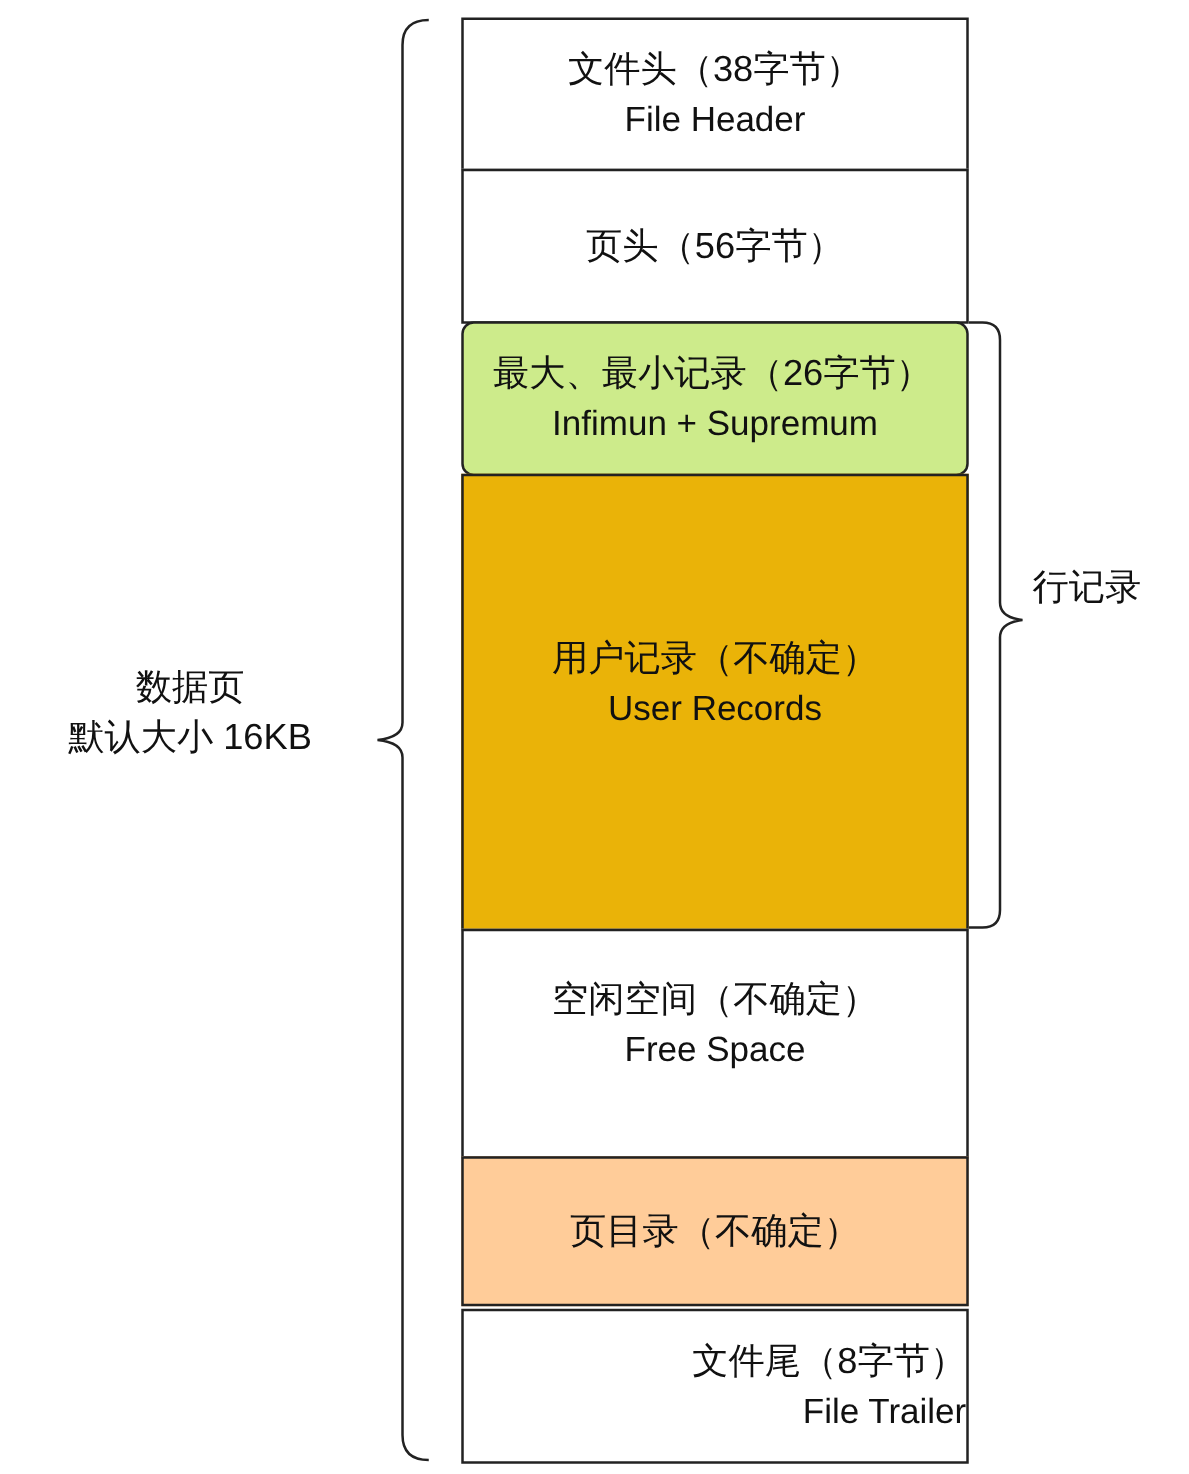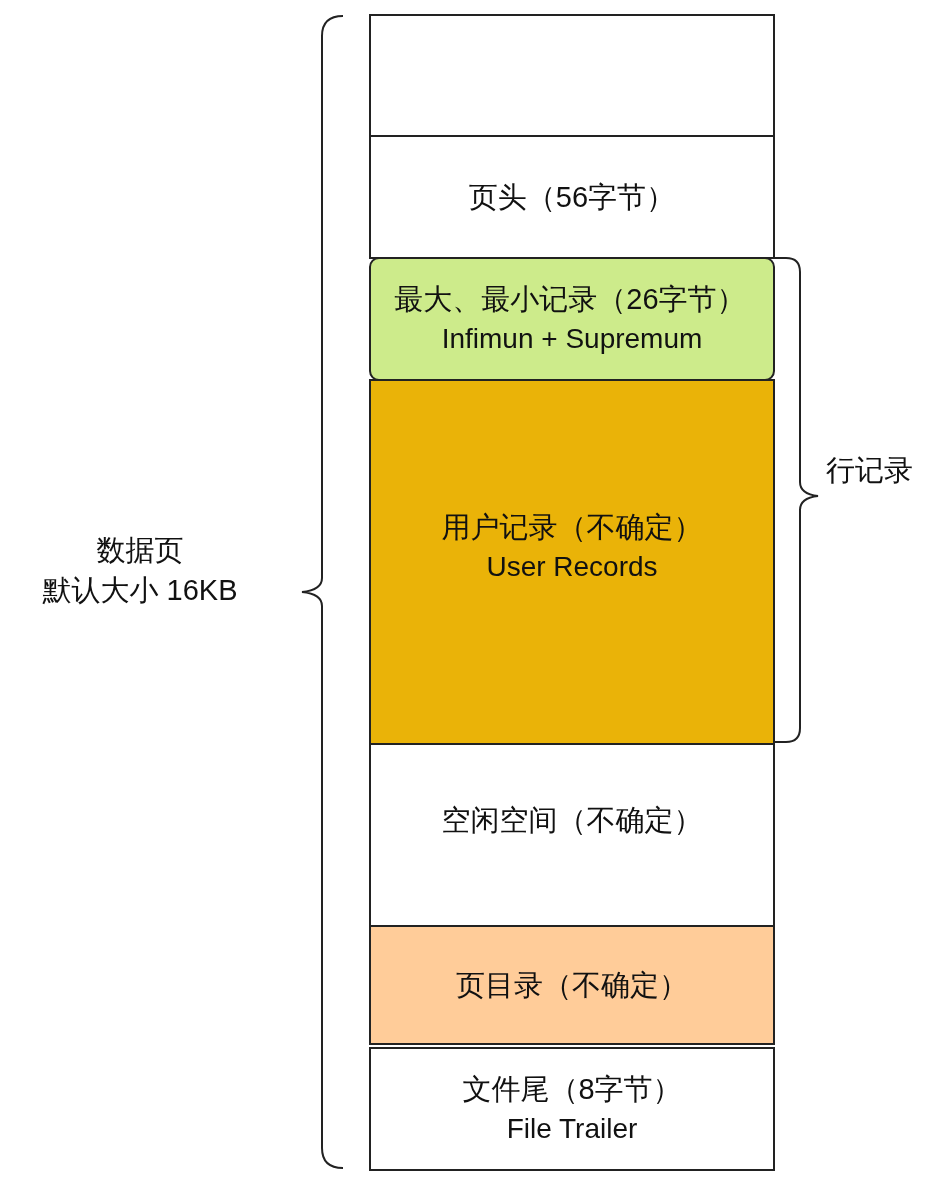--- a/index.html
+++ b/index.html
@@ -10,53 +10,56 @@
            border: 2px solid #222; display: flex; flex-direction: column;
            align-items: center; justify-content: center; text-align: center; }
   .block .zh { font-size: 29px; line-height: 40px; white-space: nowrap; }
   .block .en { font-size: 28px; line-height: 40px; white-space: nowrap; }
   .b-file-header { top: 0; height: 123px; background: #ffffff; }
   .b-page-header { top: 121px; height: 124px; background: #ffffff; }
   .b-infimum { top: 243px; height: 124px; background: #cdeb8b; border-radius: 10px; }
   .b-user-records { top: 365px; height: 366px; background: #eab308; }
   .b-free-space { top: 729px; height: 184px; background: #ffffff; }
   .b-page-directory { top: 911px; height: 120px; background: #ffcc99; gap: 40px; }
-  .b-file-trailer { top: 1033px; height: 124px; background: #ffffff; }
+  .b-file-trailer { top: 1033px; height: 124px; background: #ffffff; align-items: flex-end; }
   .b-infimum .zh { margin-left: -4px; }
   .b-infimum .en { margin-left: 0; }
   .b-user-records .zh { margin-top: -30px; }
   .b-free-space .zh { margin-top: -30px; }
-  .left-label { position: absolute; left: 20px; top: 530px; width: 240px; text-align: center; font-size: 29px; line-height: 40px; }
+  .left-label { position: absolute; left: 32px; top: 530px; width: 240px; text-align: center; font-size: 29px; line-height: 40px; }
   .right-label { position: absolute; left: 826px; top: 450px; font-size: 29px; line-height: 40px; }
   svg.braces { position: absolute; left: 0; top: 0; }
 </style>
 </head>
 <body>
 
 <svg class="braces" width="951" height="1179">
   <path d="M343 16 Q322 16 322 36 L322 578 Q322 590 302 592 Q322 594 322 606 L322 1148 Q322 1168 343 1168" fill="none" stroke="#222" stroke-width="2"></path>
   <path d="M775 258 L786 258 Q800 258 800 272 L800 482 Q800 494 818 496 Q800 498 800 510 L800 728 Q800 742 786 742 L775 742" fill="none" stroke="#222" stroke-width="2"></path>
 </svg>
 
 <div class="page-stack">
   <div class="block b-file-header">
+    <div class="zh">文件头（38字节）</div>
+    <div class="en">File Header</div>
   </div>
   <div class="block b-page-header">
     <div class="zh">页头（56字节）</div>
   </div>
   <div class="block b-infimum">
     <div class="zh">最大、最小记录（26字节）</div>
     <div class="en">Infimun + Supremum</div>
   </div>
   <div class="block b-user-records">
     <div class="zh">用户记录（不确定）</div>
     <div class="en">User Records</div>
   </div>
   <div class="block b-free-space">
     <div class="zh">空闲空间（不确定）</div>
+    <div class="en">Free Space</div>
   </div>
   <div class="block b-page-directory">
     <div class="zh">页目录（不确定）</div>
   </div>
   <div class="block b-file-trailer">
     <div class="zh">文件尾（8字节）</div>
     <div class="en">File Trailer</div>
   </div>
 </div>
 

